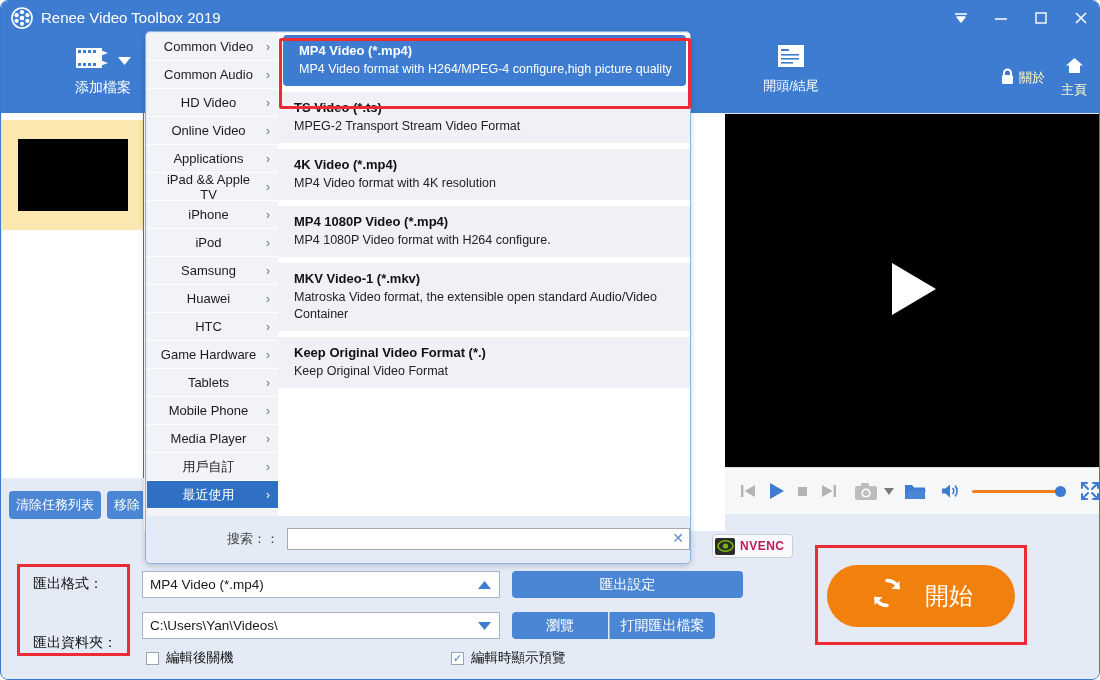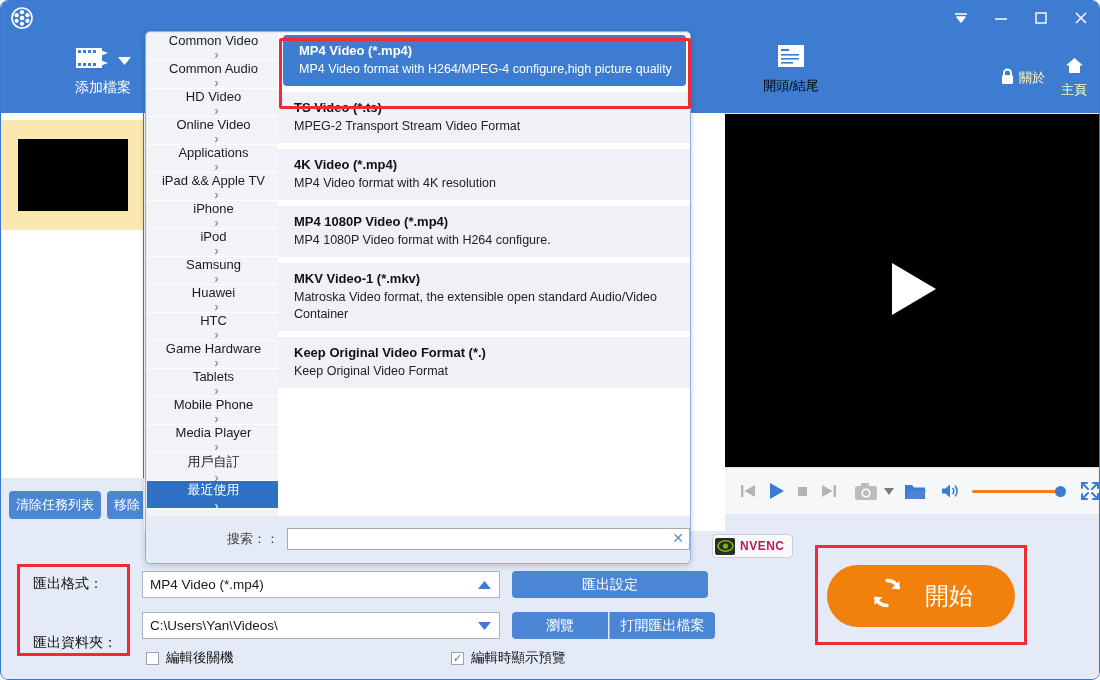--- a/index.html
+++ b/index.html
@@ -51,21 +51,21 @@
   }
   .tool-add .ic { display: flex; align-items: center; gap: 5px; height: 34px; }
   .tool-add .lbl { color: #fff; font-size: 14px; margin-top: 2px; }
 
   .tool-intro {
     position: absolute; left: 740px; top: 42px;
     width: 100px; height: 66px;
     display: flex; flex-direction: column; align-items: center;
     cursor: pointer;
   }
-  .tool-intro .lbl { color: #000000; font-size: 13px; margin-top: 4px; }
+  .tool-intro .lbl { color: #ffffff; font-size: 13px; margin-top: 4px; }
 
   .topright-links {
     position: absolute; right: 14px; top: 56px;
     display: flex; align-items: center; gap: 6px;
     color: #fef9c3; font-size: 13px;
   }
   .trl { display: flex; align-items: center; gap: 4px; cursor: pointer; }
   .trl + .trl { margin-left: 10px; flex-direction: column; }
 
   
@@ -148,21 +148,20 @@
     background: #f1f3f7;
   }
   .cat {
     height: 28px; display: flex; align-items: center;
     justify-content: space-between;
     padding: 0 8px 0 10px;
     font-size: 13px; color: #1b1b1b;
     border-bottom: 1px solid #ffffff;
     background: #f1f3f7;
     cursor: pointer;
-    flex-direction: column;
   }
   .cat .cname { flex: 1; text-align: center; }
   .cat .arrow { color: #6b7280; font-size: 12px; margin-left: 6px; }
   .cat.active { background: #2f6fc4; color: #fff; }
   .cat.active .arrow { color: #fff; }
 
   .dd-items {
     position: absolute; left: 132px; top: 1px;
     width: 413px; height: 485px;
     background: #ffffff;
@@ -236,21 +235,21 @@
     position: absolute; right: 8px; top: 50%; transform: translateY(-50%);
     color: #3d7cd0; font-size: 11px;
   }
   .combo-format { left: 141px; top: 570px; width: 358px; }
   .combo-folder { left: 141px; top: 611px; width: 358px; }
 
   .btn-wide {
     position: absolute; background: #4a86d4; color: #fff; border: none;
     border-radius: 4px; font-size: 14px; cursor: pointer; font-family: inherit;
   }
-  .btn-export-set { left: 511px; top: 570px; width: 196px; height: 27px; }
+  .btn-export-set { left: 511px; top: 570px; width: 231px; height: 27px; }
   .btn-browse { left: 511px; top: 611px; width: 96px; height: 27px;
                 border-top-right-radius:0; border-bottom-right-radius:0; }
   .btn-openexp { left: 608px; top: 611px; width: 106px; height: 27px;
                  border-top-left-radius:0; border-bottom-left-radius:0;
                  border-left: 1px solid #8fb9ea; }
 
   .chk { position: absolute; display: flex; align-items: center; gap: 7px;
          font-size: 13.5px; color: #111; cursor: pointer; }
   .chkbox {
     width: 13px; height: 13px; border: 1px solid #9aa3b0; background: #fff;
@@ -298,20 +297,21 @@
         <circle cx="11" cy="11" r="10" fill="none" stroke="#fff" stroke-width="1.6"></circle>
         <circle cx="11" cy="11" r="2.3" fill="#fff"></circle>
         <circle cx="11" cy="5.2" r="2.1" fill="#fff"></circle>
         <circle cx="11" cy="16.8" r="2.1" fill="#fff"></circle>
         <circle cx="5.6" cy="8.2" r="2.1" fill="#fff"></circle>
         <circle cx="16.4" cy="8.2" r="2.1" fill="#fff"></circle>
         <circle cx="5.6" cy="13.8" r="2.1" fill="#fff"></circle>
         <circle cx="16.4" cy="13.8" r="2.1" fill="#fff"></circle>
       </svg>
     </span>
+    <div class="app-title">Renee Video Toolbox 2019</div>
 
     <div class="wincontrols">
       <span class="wc">
         <svg width="16" height="12" viewBox="0 0 16 12">
             <path d="M2 2h12M4 5l4 5 4-5z" fill="#fff" stroke="#fff" stroke-width="1.4" stroke-linejoin="round"></path>
           </svg>
       </span>
       <span class="wc">
         <svg width="14" height="12" viewBox="0 0 14 12">
             <path d="M1 7h12" stroke="#fff" stroke-width="1.4"></path>

